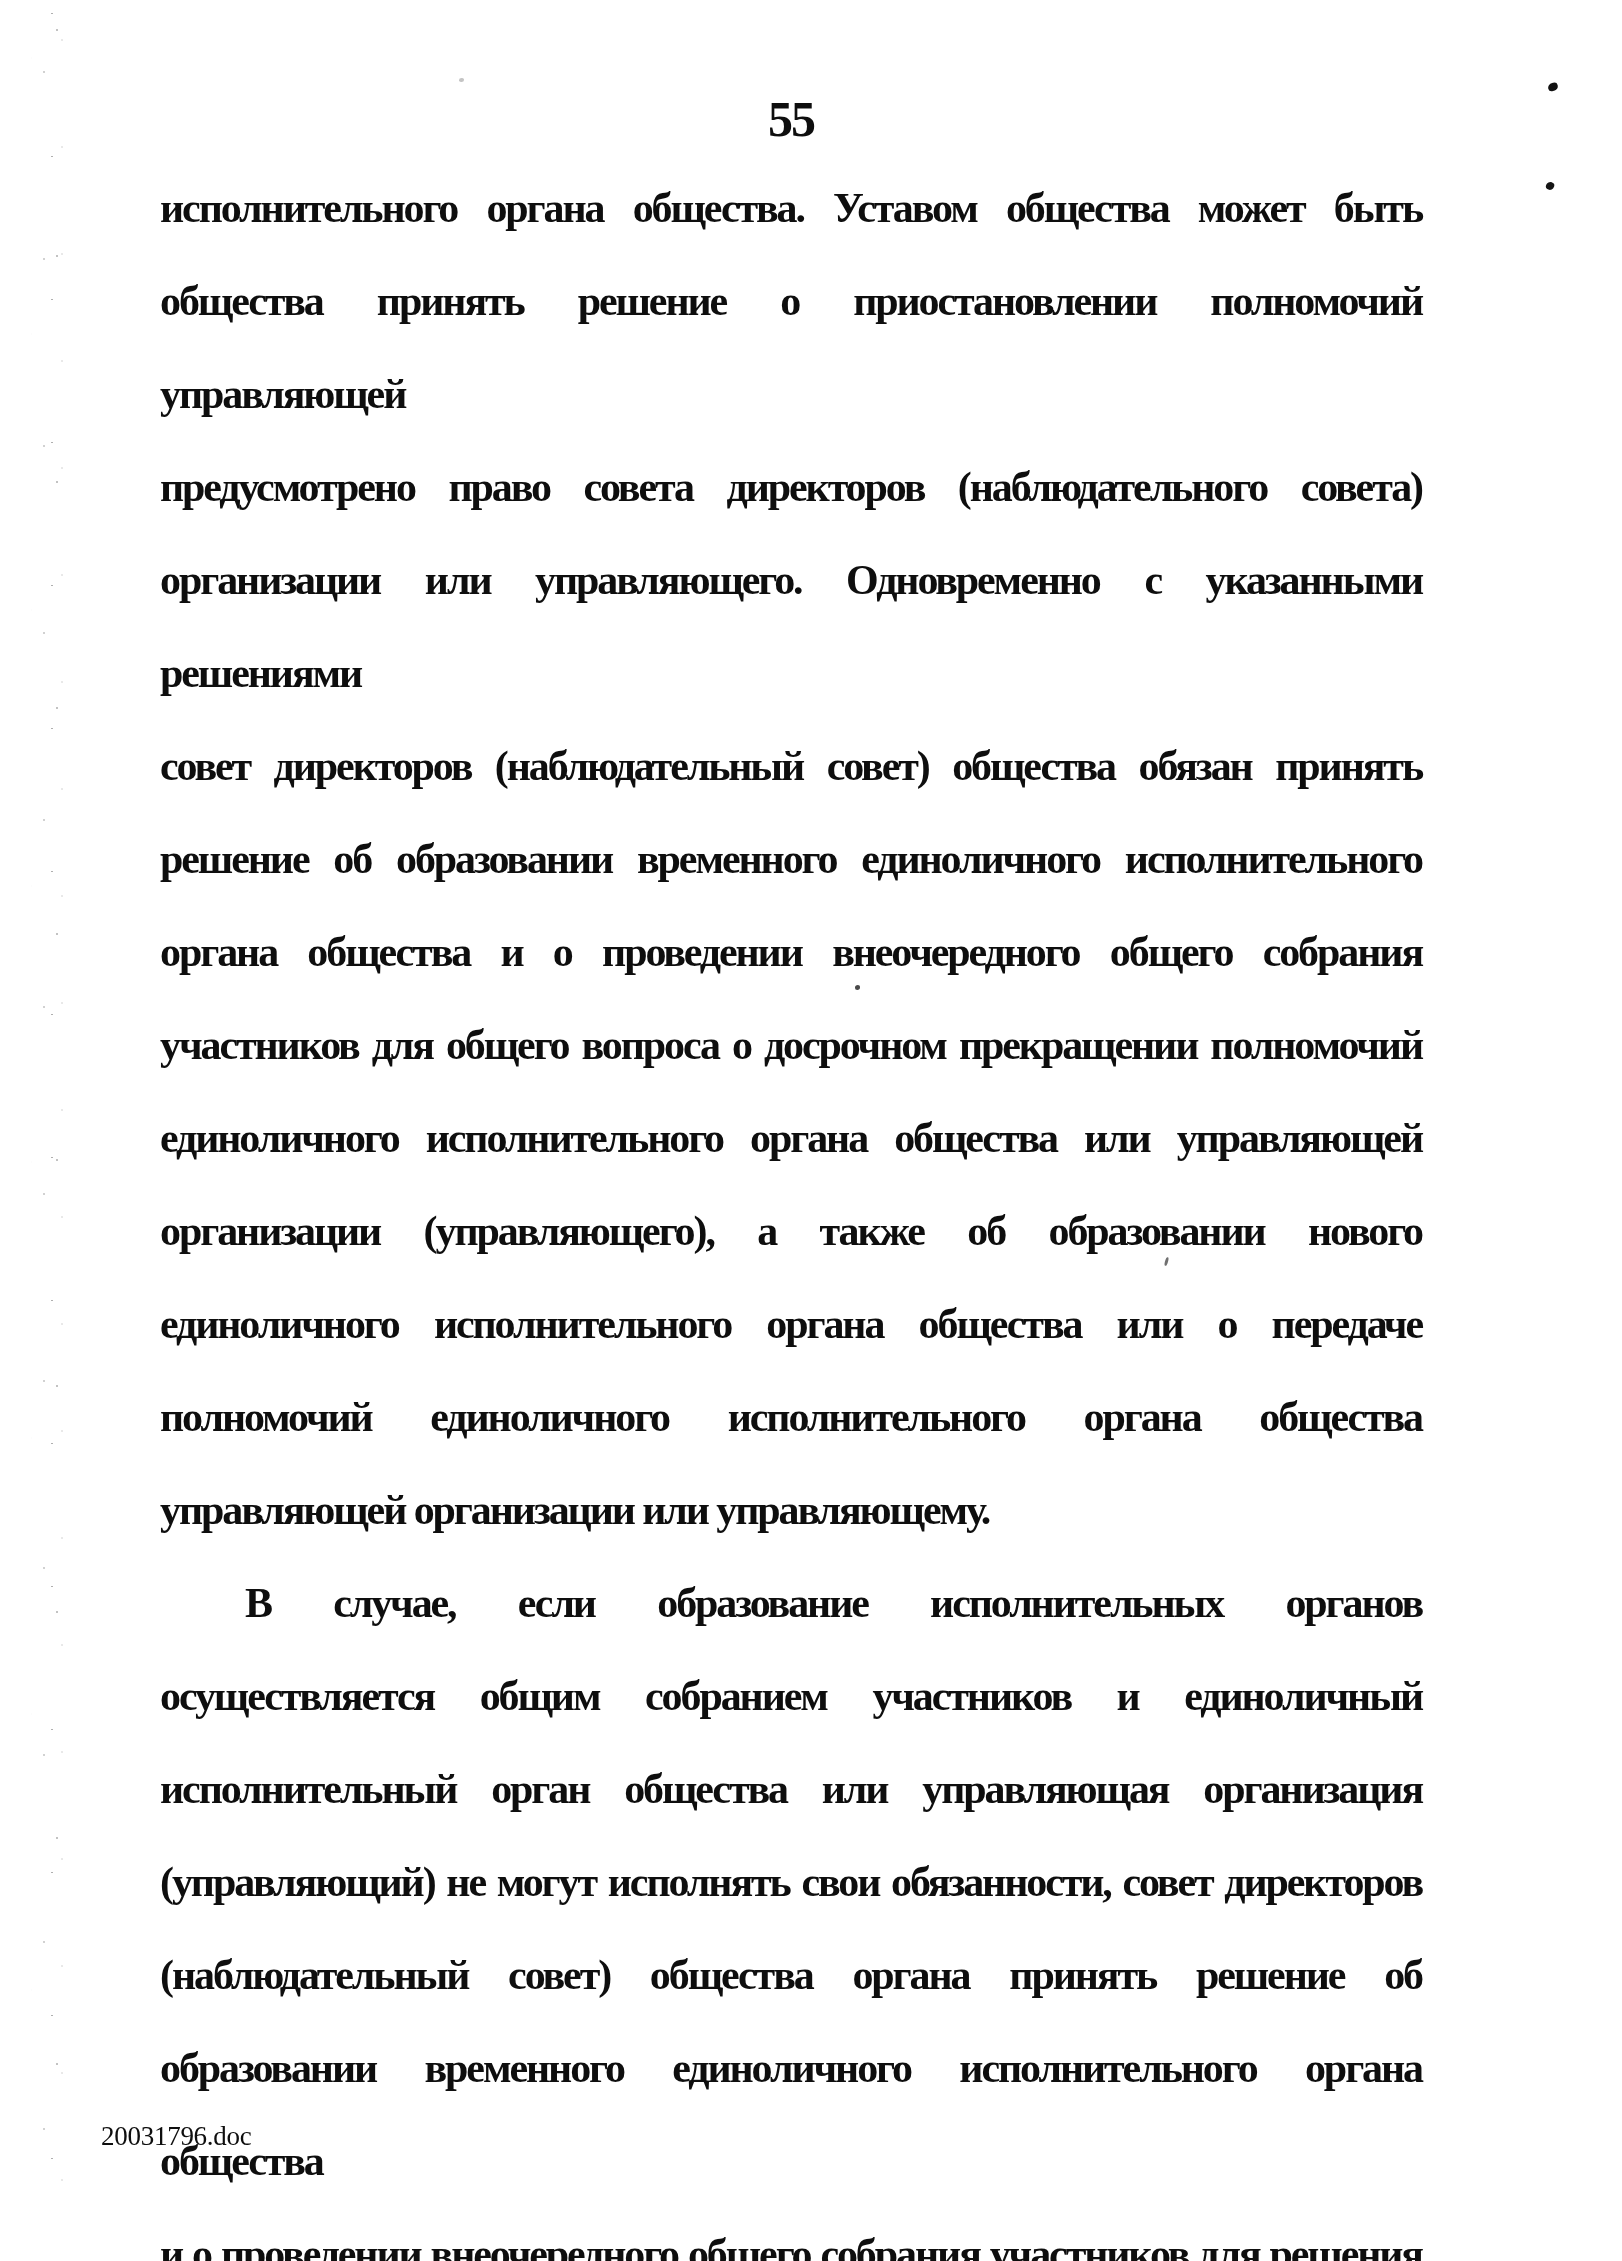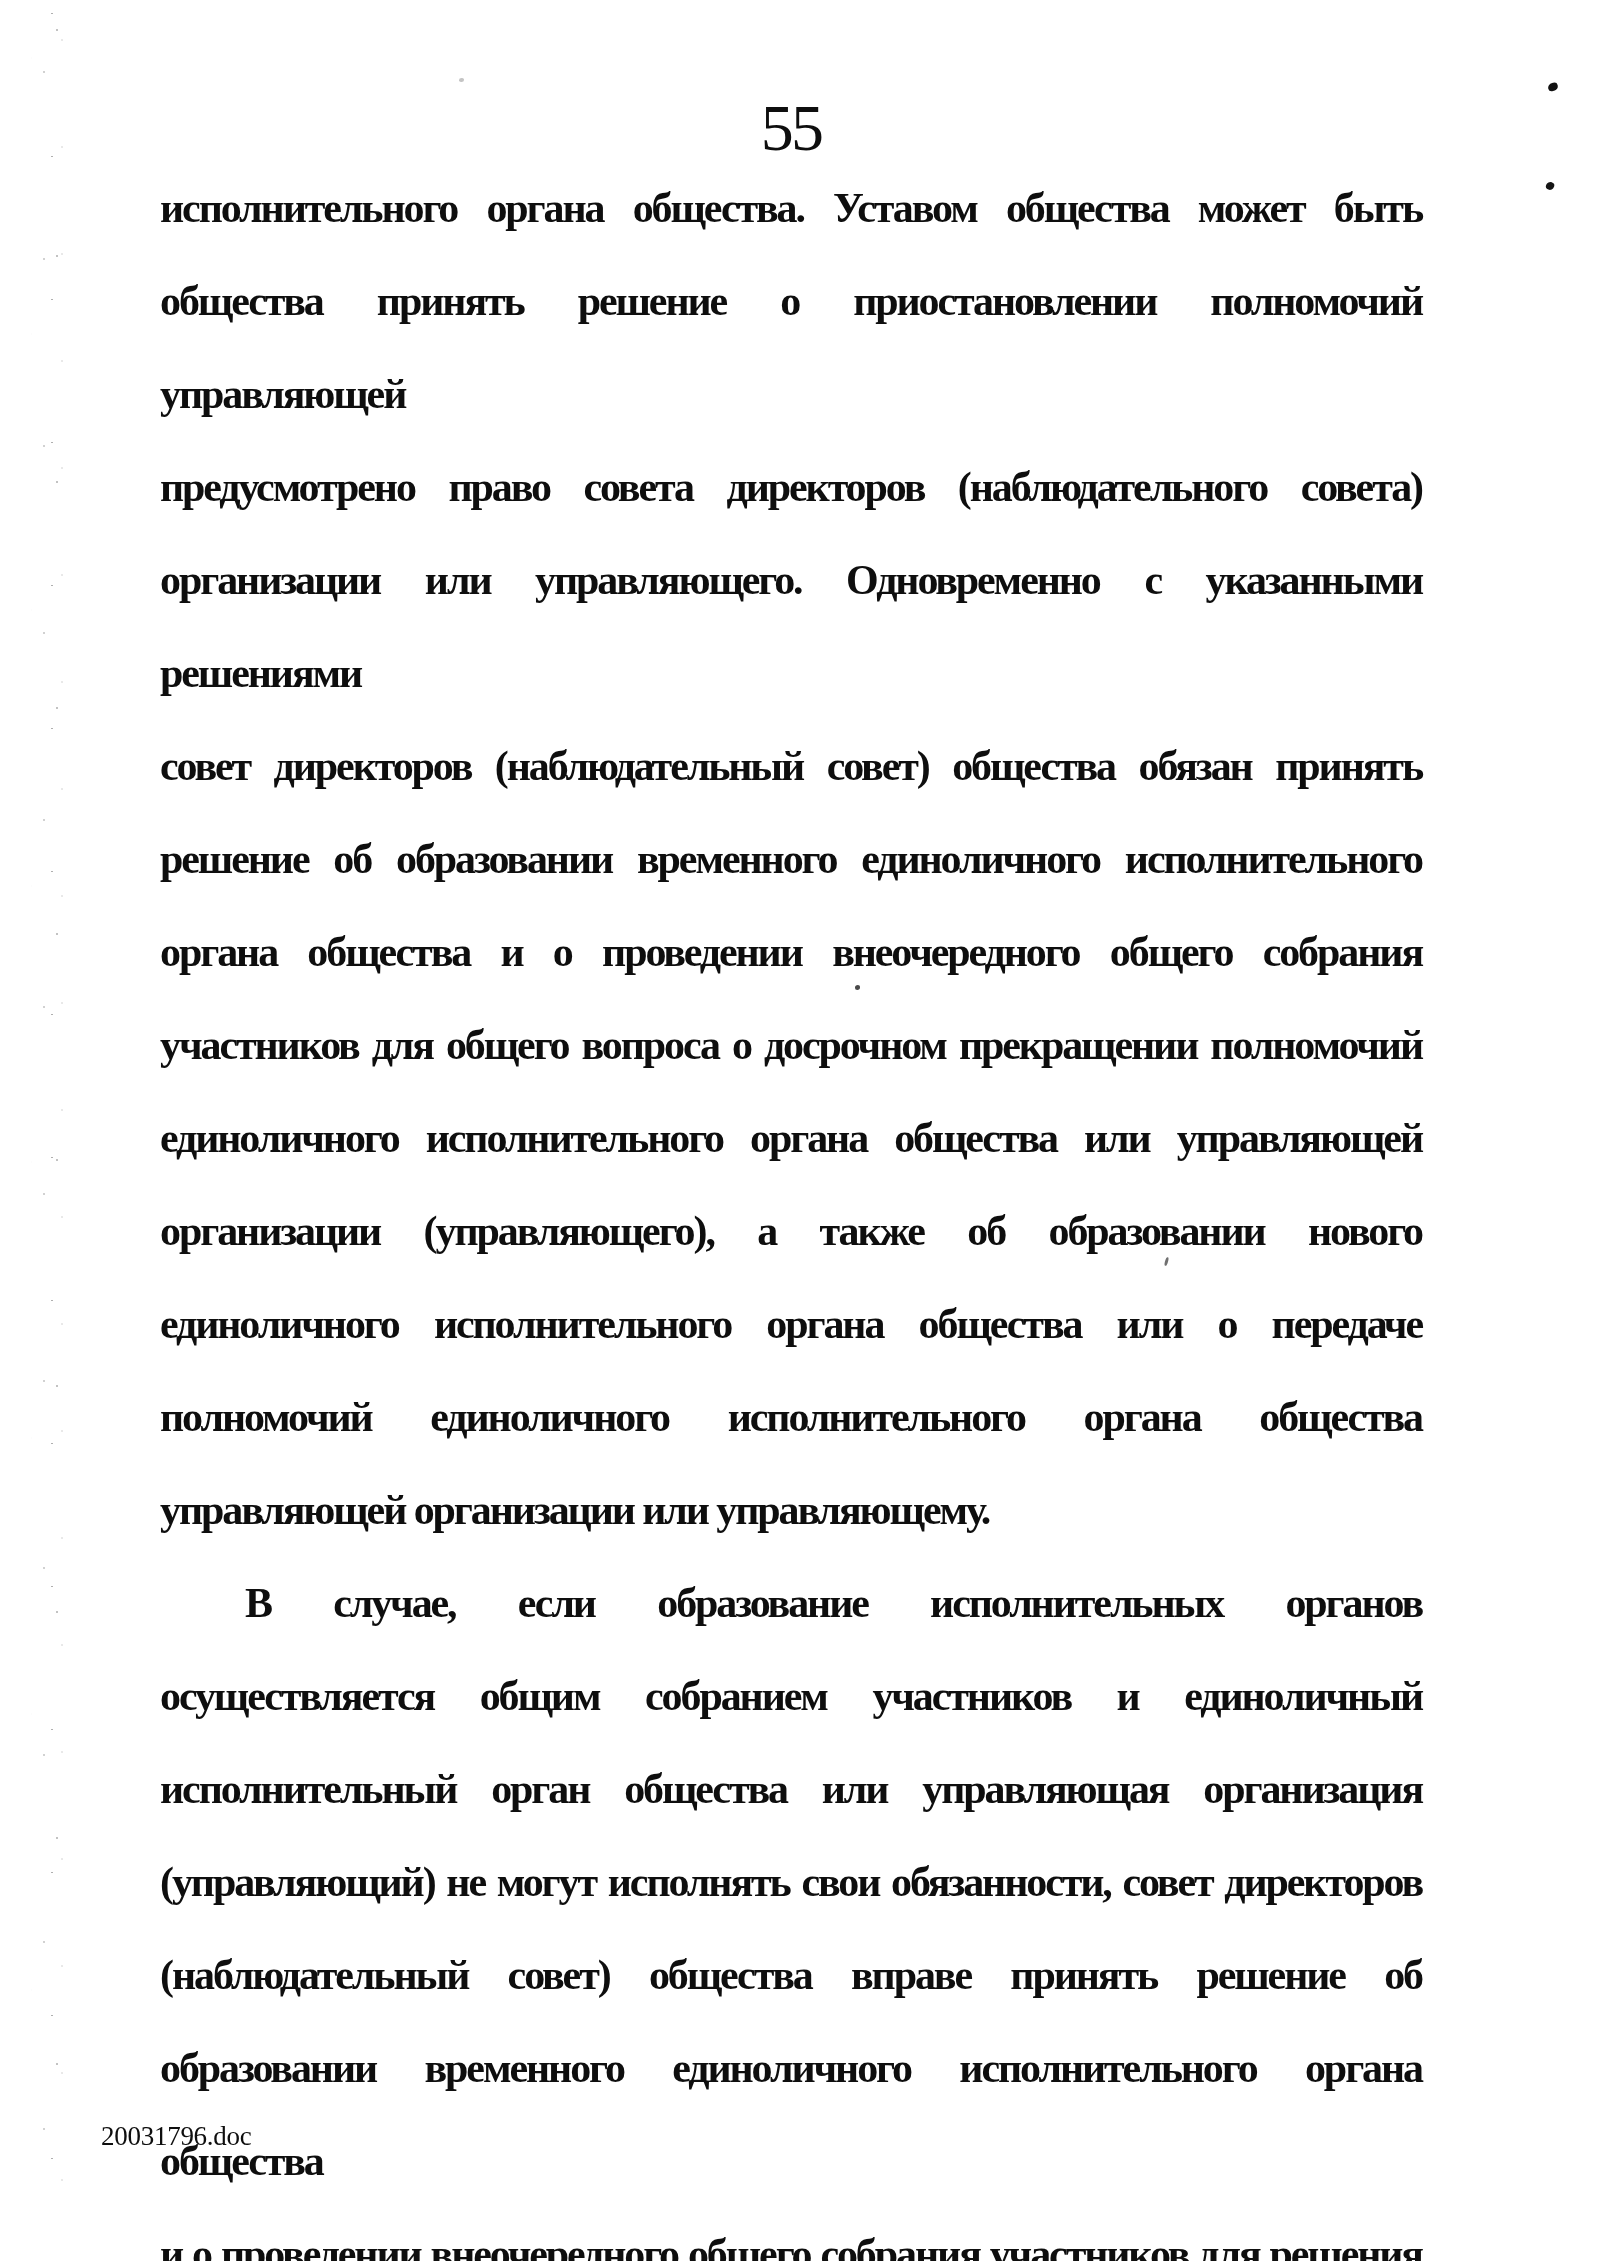--- a/index.html
+++ b/index.html
@@ -35,22 +35,22 @@
       72px 143px, 72px 107px, 72px 187px, 72px 81px, 72px 226px, 72px 276px;
     background-repeat: repeat-y;
     pointer-events: none;
   }
   .page-number {
     position: absolute;
     top: 90px;
     left: 160px;
     width: 1262px;
     text-align: center;
-    font-size: 66px;
-    font-weight: 400;
+    font-size: 50px;
+    font-weight: 700;
     letter-spacing: -0.04em;
   }
   .document-body {
     position: absolute;
     left: 160px;
     top: 162px;
     width: 1262px;
     font-size: 42px;
     font-weight: 700;
     letter-spacing: -0.05em;
@@ -105,21 +105,21 @@
         <div class="line">организации (управляющего), а также об образовании нового</div>
         <div class="line">единоличного исполнительного органа общества или о передаче</div>
         <div class="line">полномочий единоличного исполнительного органа общества</div>
         <div class="line flush-left">управляющей организации или управляющему.</div>
       </div>
       <div class="paragraph">
         <div class="line indent">В случае, если образование исполнительных органов</div>
         <div class="line">осуществляется общим собранием участников и единоличный</div>
         <div class="line">исполнительный орган общества или управляющая организация</div>
         <div class="line">(управляющий) не могут исполнять свои обязанности, совет директоров</div>
-        <div class="line">(наблюдательный совет) общества вправе принять решение об</div>
+        <div class="line">(наблюдательный совет) общества органа принять решение об</div>
         <div class="line">образовании временного единоличного исполнительного органа общества</div>
         <div class="line">и о проведении внеочередного общего собрания участников для решения</div>
       </div>
     </div>
 
   <div class="page-footer">20031796.doc</div>
 
   <div class="speck s1"></div>
   <div class="speck s2"></div>
   <div class="speck s3"></div>

